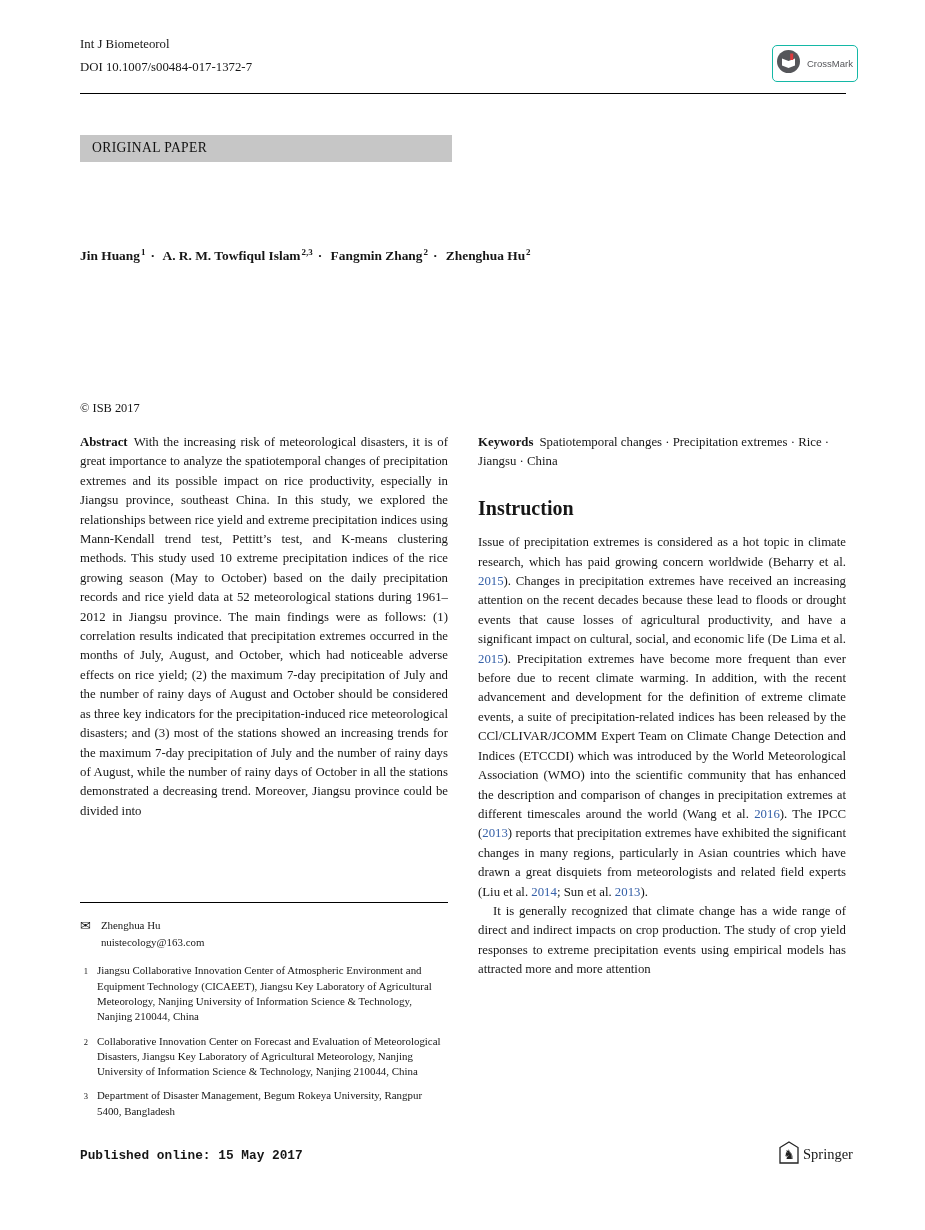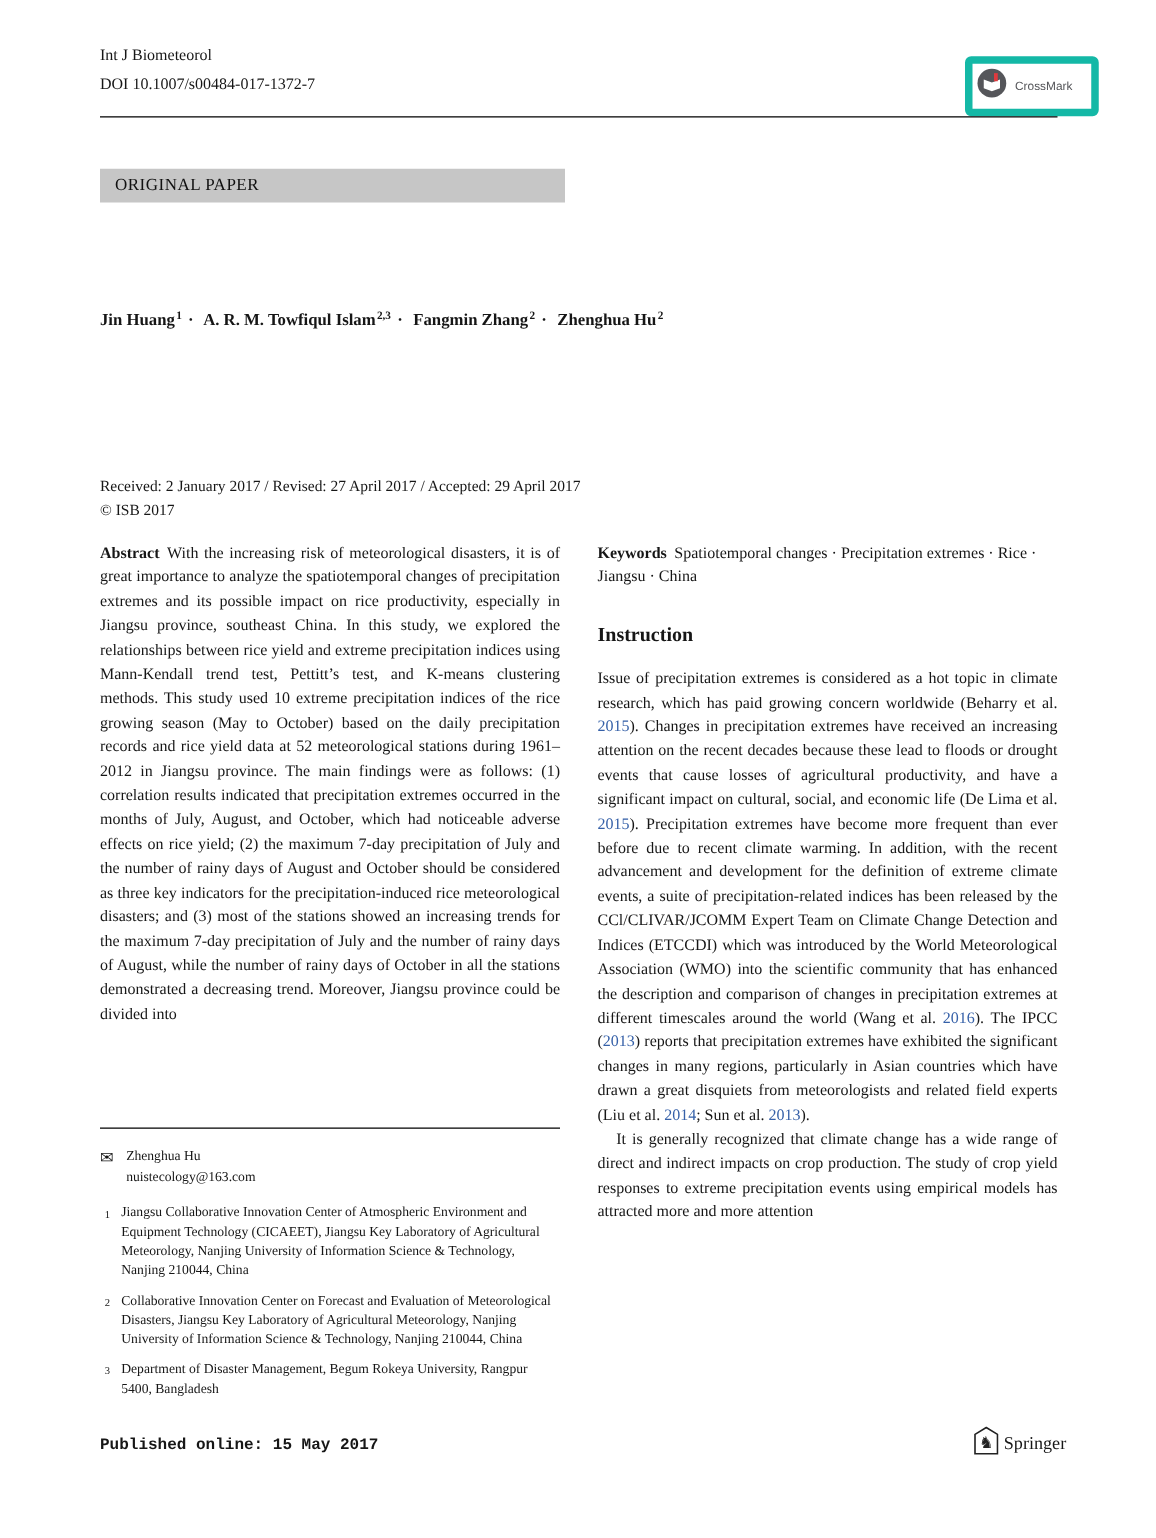--- a/index.html
+++ b/index.html
@@ -3,21 +3,21 @@
 <meta charset="utf-8">
 <style>
   * { margin:0; padding:0; box-sizing:border-box; }
   html,body { background:#ffffff; }
   body { width:925px; height:1230px; font-family:"Liberation Serif", serif; color:#161616; overflow:hidden; }
   .page { position:relative; width:925px; height:1230px; background:#fff; }
 
   .header-journal { position:absolute; left:80px; top:33px; font-size:12.8px; line-height:23px; }
 
   .crossmark { position:absolute; left:772px; top:45px; display:flex; align-items:center; gap:6px;
-               padding:3px 15px 3px 3px; border:6px solid #14b8a6; border-radius:5px; background:#fff; }
+               padding:3px 4px 3px 3px; border:1px solid #14b8a6; border-radius:5px; background:#fff; }
   .crossmark-label { font-family:"Liberation Sans", sans-serif; font-size:9.5px; color:#55565a; }
 
   .top-rule { position:absolute; left:80px; top:93px; width:766px; border-top:1.6px solid #000; }
   .banner { position:absolute; left:80px; top:94.5px; width:372px; height:27px; background:#c6c6c6;
             display:flex; align-items:center; padding-left:12px; font-size:13.6px; letter-spacing:.4px; color:#111;margin-top:40px; }
 
   .title { position:absolute; left:80px; top:158px; width:730px; font-size:22px; font-weight:bold; line-height:34px; }
 
   .authors { position:absolute; left:80px; top:247px; font-size:13.4px; font-weight:bold; }
   .authors sup { font-size:9px; font-weight:bold; margin-left:1px; }
@@ -35,21 +35,21 @@
   .fn-rule { border-top:1.3px solid #000; margin-bottom:15px; }
   .corr { display:flex; gap:10px; margin-bottom:13px; }
   .env-icon { font-size:13px; line-height:15px; }
   .corr-email { margin-top:2px; }
   .aff { display:flex; gap:9px; margin-bottom:9px; }
   .aff-num { font-size:8.5px; position:relative; top:1px; width:8px; flex:none; text-align:right; }
   .aff-text { flex:1; }
 
   .cont-para { margin-bottom:19px; }
   .keywords { margin-bottom:27px; text-align:left; }
-  .section-heading { font-size:16px; font-weight:bold; margin-bottom:15px; text-align:left; }
+  .section-heading { font-size:20px; font-weight:bold; margin-bottom:15px; text-align:left; }
   .intro-p1 { margin-bottom:0; }
   .intro-p2 { text-indent:15px;font-family:Liberation Serif, serif; }
   .cite { color:#3560a8; }
 
   .published { position:absolute; left:80px; top:1148px; font-size:12.8px; font-weight:bold;font-family:Liberation Mono, monospace; }
   .springer { position:absolute; left:779px; top:1141px; display:flex; align-items:center; gap:4px; }
   .springer-label { font-size:14.5px; }
 </style>
 </head>
 <body>
@@ -76,21 +76,20 @@
   <div class="banner">ORIGINAL PAPER</div>
 
 
   <div class="authors">
     <span><span>Jin Huang</span><sup>1</sup></span><span class="sep">·</span>
     <span><span>A. R. M. Towfiqul Islam</span><sup>2,3</sup></span><span class="sep">·</span>
     <span><span>Fangmin Zhang</span><sup>2</sup></span><span class="sep">·</span>
     <span><span>Zhenghua Hu</span><sup>2</sup></span>
   </div>
 
-  <div class="dates">Received: 2 January 2017 / Revised: 27 April 2017 / Accepted: 29 April 2017</div>
   <div class="copyright">© ISB 2017</div>
 
   <div class="columns">
 
     <div class="col col-left">
       <p class="abstract"><span class="abstract-label">Abstract</span><span>With the increasing risk of meteorological disasters, it is of great importance to analyze the spatiotemporal changes of precipitation extremes and its possible impact on rice productivity, especially in Jiangsu province, southeast China. In this study, we explored the relationships between rice yield and extreme precipitation indices using Mann-Kendall trend test, Pettitt’s test, and K-means clustering methods. This study used 10 extreme precipitation indices of the rice growing season (May to October) based on the daily precipitation records and rice yield data at 52 meteorological stations during 1961–2012 in Jiangsu province. The main findings were as follows: (1) correlation results indicated that precipitation extremes occurred in the months of July, August, and October, which had noticeable adverse effects on rice yield; (2) the maximum 7-day precipitation of July and the number of rainy days of August and October should be considered as three key indicators for the precipitation-induced rice meteorological disasters; and (3) most of the stations showed an increasing trends for the maximum 7-day precipitation of July and the number of rainy days of August, while the number of rainy days of October in all the stations demonstrated a decreasing trend. Moreover, Jiangsu province could be divided into</span></p>
 
       <div class="footnote-block">
         <div class="fn-rule"></div>
         <div class="corr">

